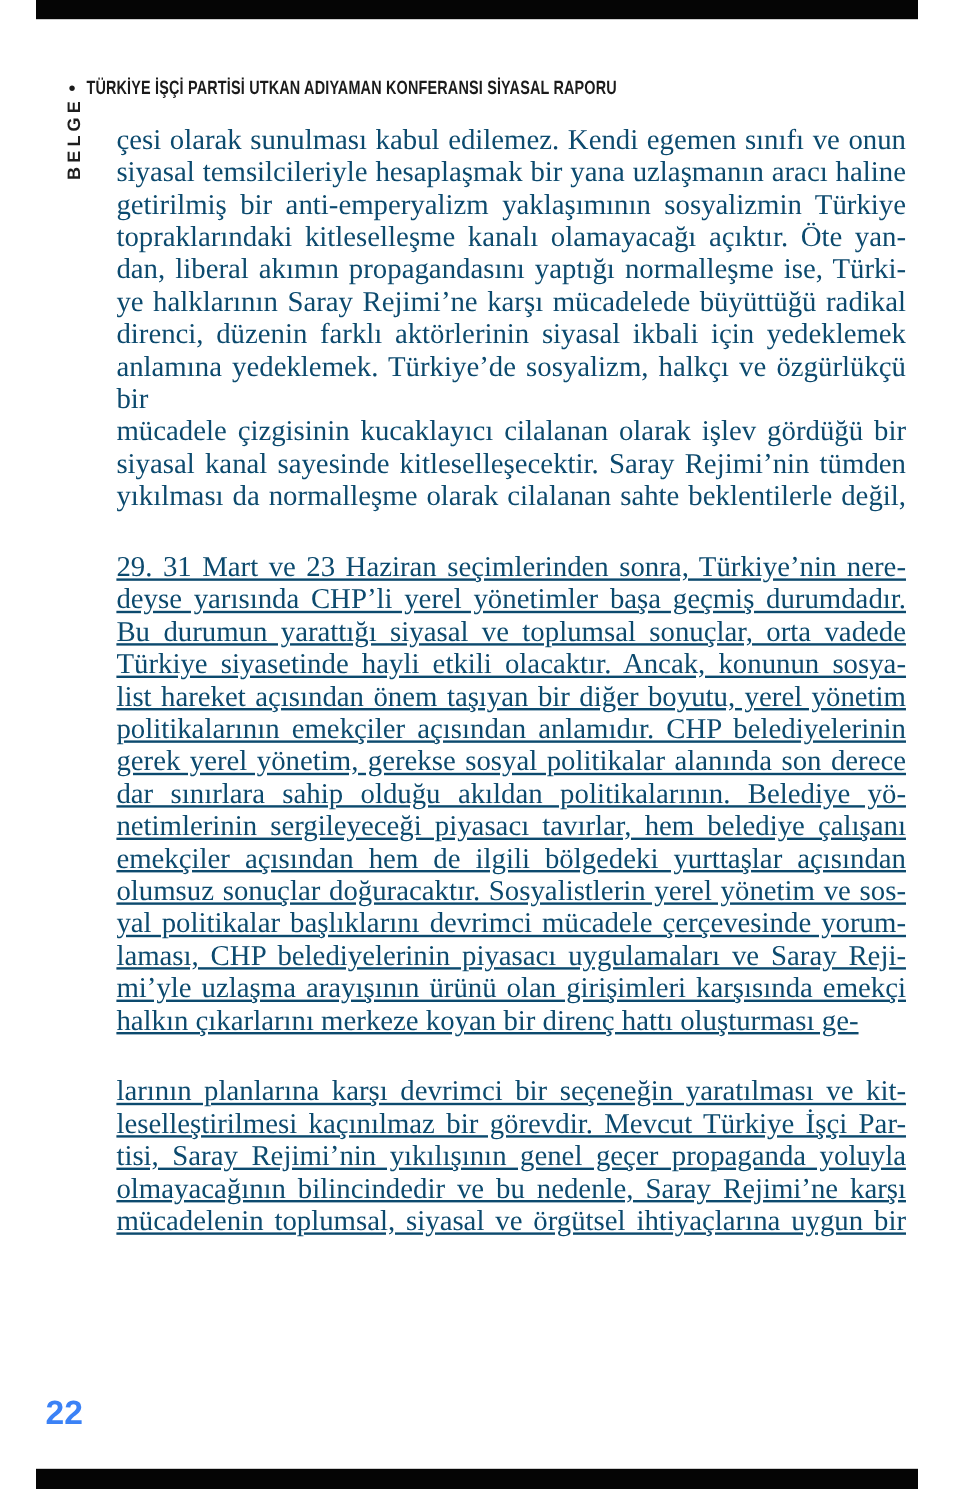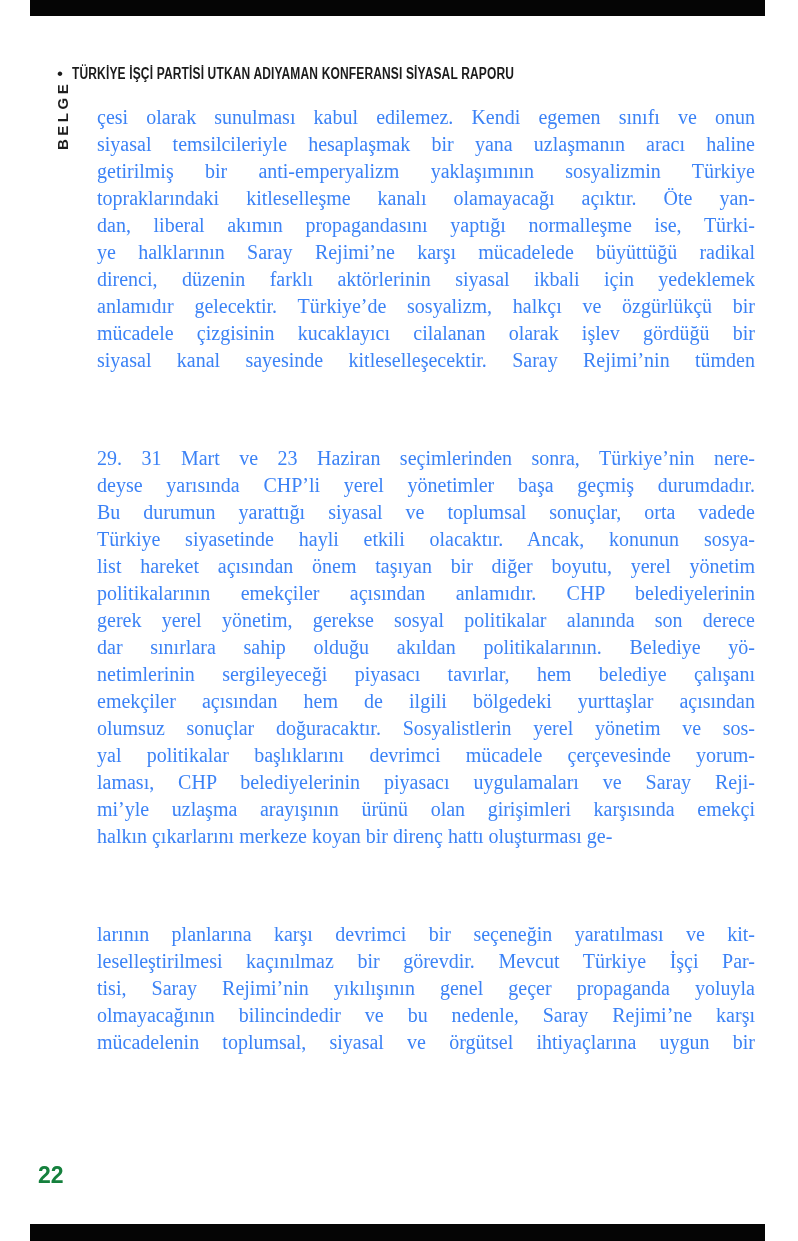--- a/index.html
+++ b/index.html
@@ -48,40 +48,40 @@
     font-weight:bold;
     font-size:15px;
     letter-spacing:3.5px;
     color:#1e1e1e;
     white-space:nowrap;
   }
 
   .body-text {
     position:absolute;
     left:97px; top:104px; width:658px;
-    font-size:20px;
+    font-size:24px;
     line-height:27px;
-    color:#3b82f6;
+    color:#0c4a6e;
   }
-  .para + .para { margin-top:71px; }
+  .para + .para { margin-top:32px;text-decoration:underline; }
   .line {
     text-align:justify;
     text-align-last:justify;
   }
   .para.short-last .line:last-child {
     text-align-last:left;
   }
 
   .page-number {
     position:absolute;
     left:38px; top:1162px;
     font-family:"Liberation Sans", sans-serif;
     font-weight:bold;
-    font-size:23px;
-    color:#15803d;
+    font-size:28px;
+    color:#3b82f6;
   }
 </style>
 </head>
 <body>
 
 <div class="page">
 
   <div class="scan-bar top"></div>
 
   <header class="running-header">
@@ -93,23 +93,24 @@
 
   <main class="body-text" id="paras">
       <div class="para">
         <div class="line">çesi olarak sunulması kabul edilemez. Kendi egemen sınıfı ve onun</div>
         <div class="line">siyasal temsilcileriyle hesaplaşmak bir yana uzlaşmanın aracı haline</div>
         <div class="line">getirilmiş bir anti-emperyalizm yaklaşımının sosyalizmin Türkiye</div>
         <div class="line">topraklarındaki kitleselleşme kanalı olamayacağı açıktır. Öte yan-</div>
         <div class="line">dan, liberal akımın propagandasını yaptığı normalleşme ise, Türki-</div>
         <div class="line">ye halklarının Saray Rejimi’ne karşı mücadelede büyüttüğü radikal</div>
         <div class="line">direnci, düzenin farklı aktörlerinin siyasal ikbali için yedeklemek</div>
-        <div class="line">anlamıdır gelecektir. Türkiye’de sosyalizm, halkçı ve özgürlükçü bir</div>
+        <div class="line">anlamına yedeklemek. Türkiye’de sosyalizm, halkçı ve özgürlükçü bir</div>
         <div class="line">mücadele çizgisinin kucaklayıcı cilalanan olarak işlev gördüğü bir</div>
         <div class="line">siyasal kanal sayesinde kitleselleşecektir. Saray Rejimi’nin tümden</div>
+        <div class="line">yıkılması da normalleşme olarak cilalanan sahte beklentilerle değil,</div>
       </div>
       <div class="para short-last">
         <div class="line">29. 31 Mart ve 23 Haziran seçimlerinden sonra, Türkiye’nin nere-</div>
         <div class="line">deyse yarısında CHP’li yerel yönetimler başa geçmiş durumdadır.</div>
         <div class="line">Bu durumun yarattığı siyasal ve toplumsal sonuçlar, orta vadede</div>
         <div class="line">Türkiye siyasetinde hayli etkili olacaktır. Ancak, konunun sosya-</div>
         <div class="line">list hareket açısından önem taşıyan bir diğer boyutu, yerel yönetim</div>
         <div class="line">politikalarının emekçiler açısından anlamıdır. CHP belediyelerinin</div>
         <div class="line">gerek yerel yönetim, gerekse sosyal politikalar alanında son derece</div>
         <div class="line">dar sınırlara sahip olduğu akıldan politikalarının. Belediye yö-</div>

